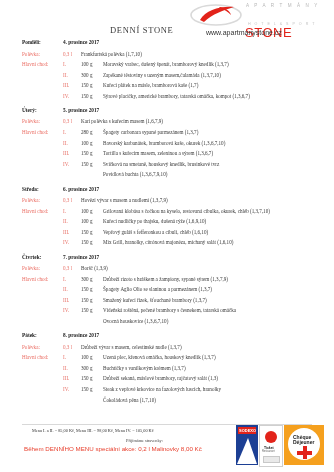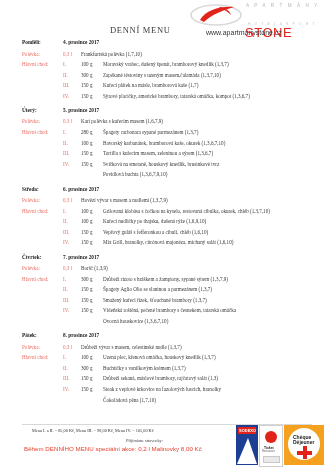--- a/index.html
+++ b/index.html
@@ -274,21 +274,21 @@
     position: absolute; left: 13px; top: 26px;
     width: 15px; height: 4px; background: #e2231a;
   }
 </style>
 </head>
 <body>
 
 <div class="page">
 
   <div class="header">
-    <div class="doc-title">DENNÍ MENU</div>
+    <div class="doc-title">DENNÍ STONE</div>
 
     <div class="logo-block">
       <svg class="logo-swoosh" viewBox="0 0 52 22">
         <ellipse cx="26" cy="11" rx="25" ry="10" fill="none" stroke="#d9d9d9" stroke-width="1.6"></ellipse>
         <path d="M10 16 C 16 6, 30 2, 44 3 C 34 6, 22 10, 14 18 Z" fill="#e2231a"></path>
         <path d="M30 3 C 36 4, 40 7, 41 11 C 38 8, 34 5, 29 4 Z" fill="#e2231a"></path>
       </svg>
       <div class="logo-apartmany">A P A R T M Á N Y</div>
       <div class="logo-stone">STONE</div>
       <div class="logo-sub">H O T E L  &amp;  S P O R T</div>

